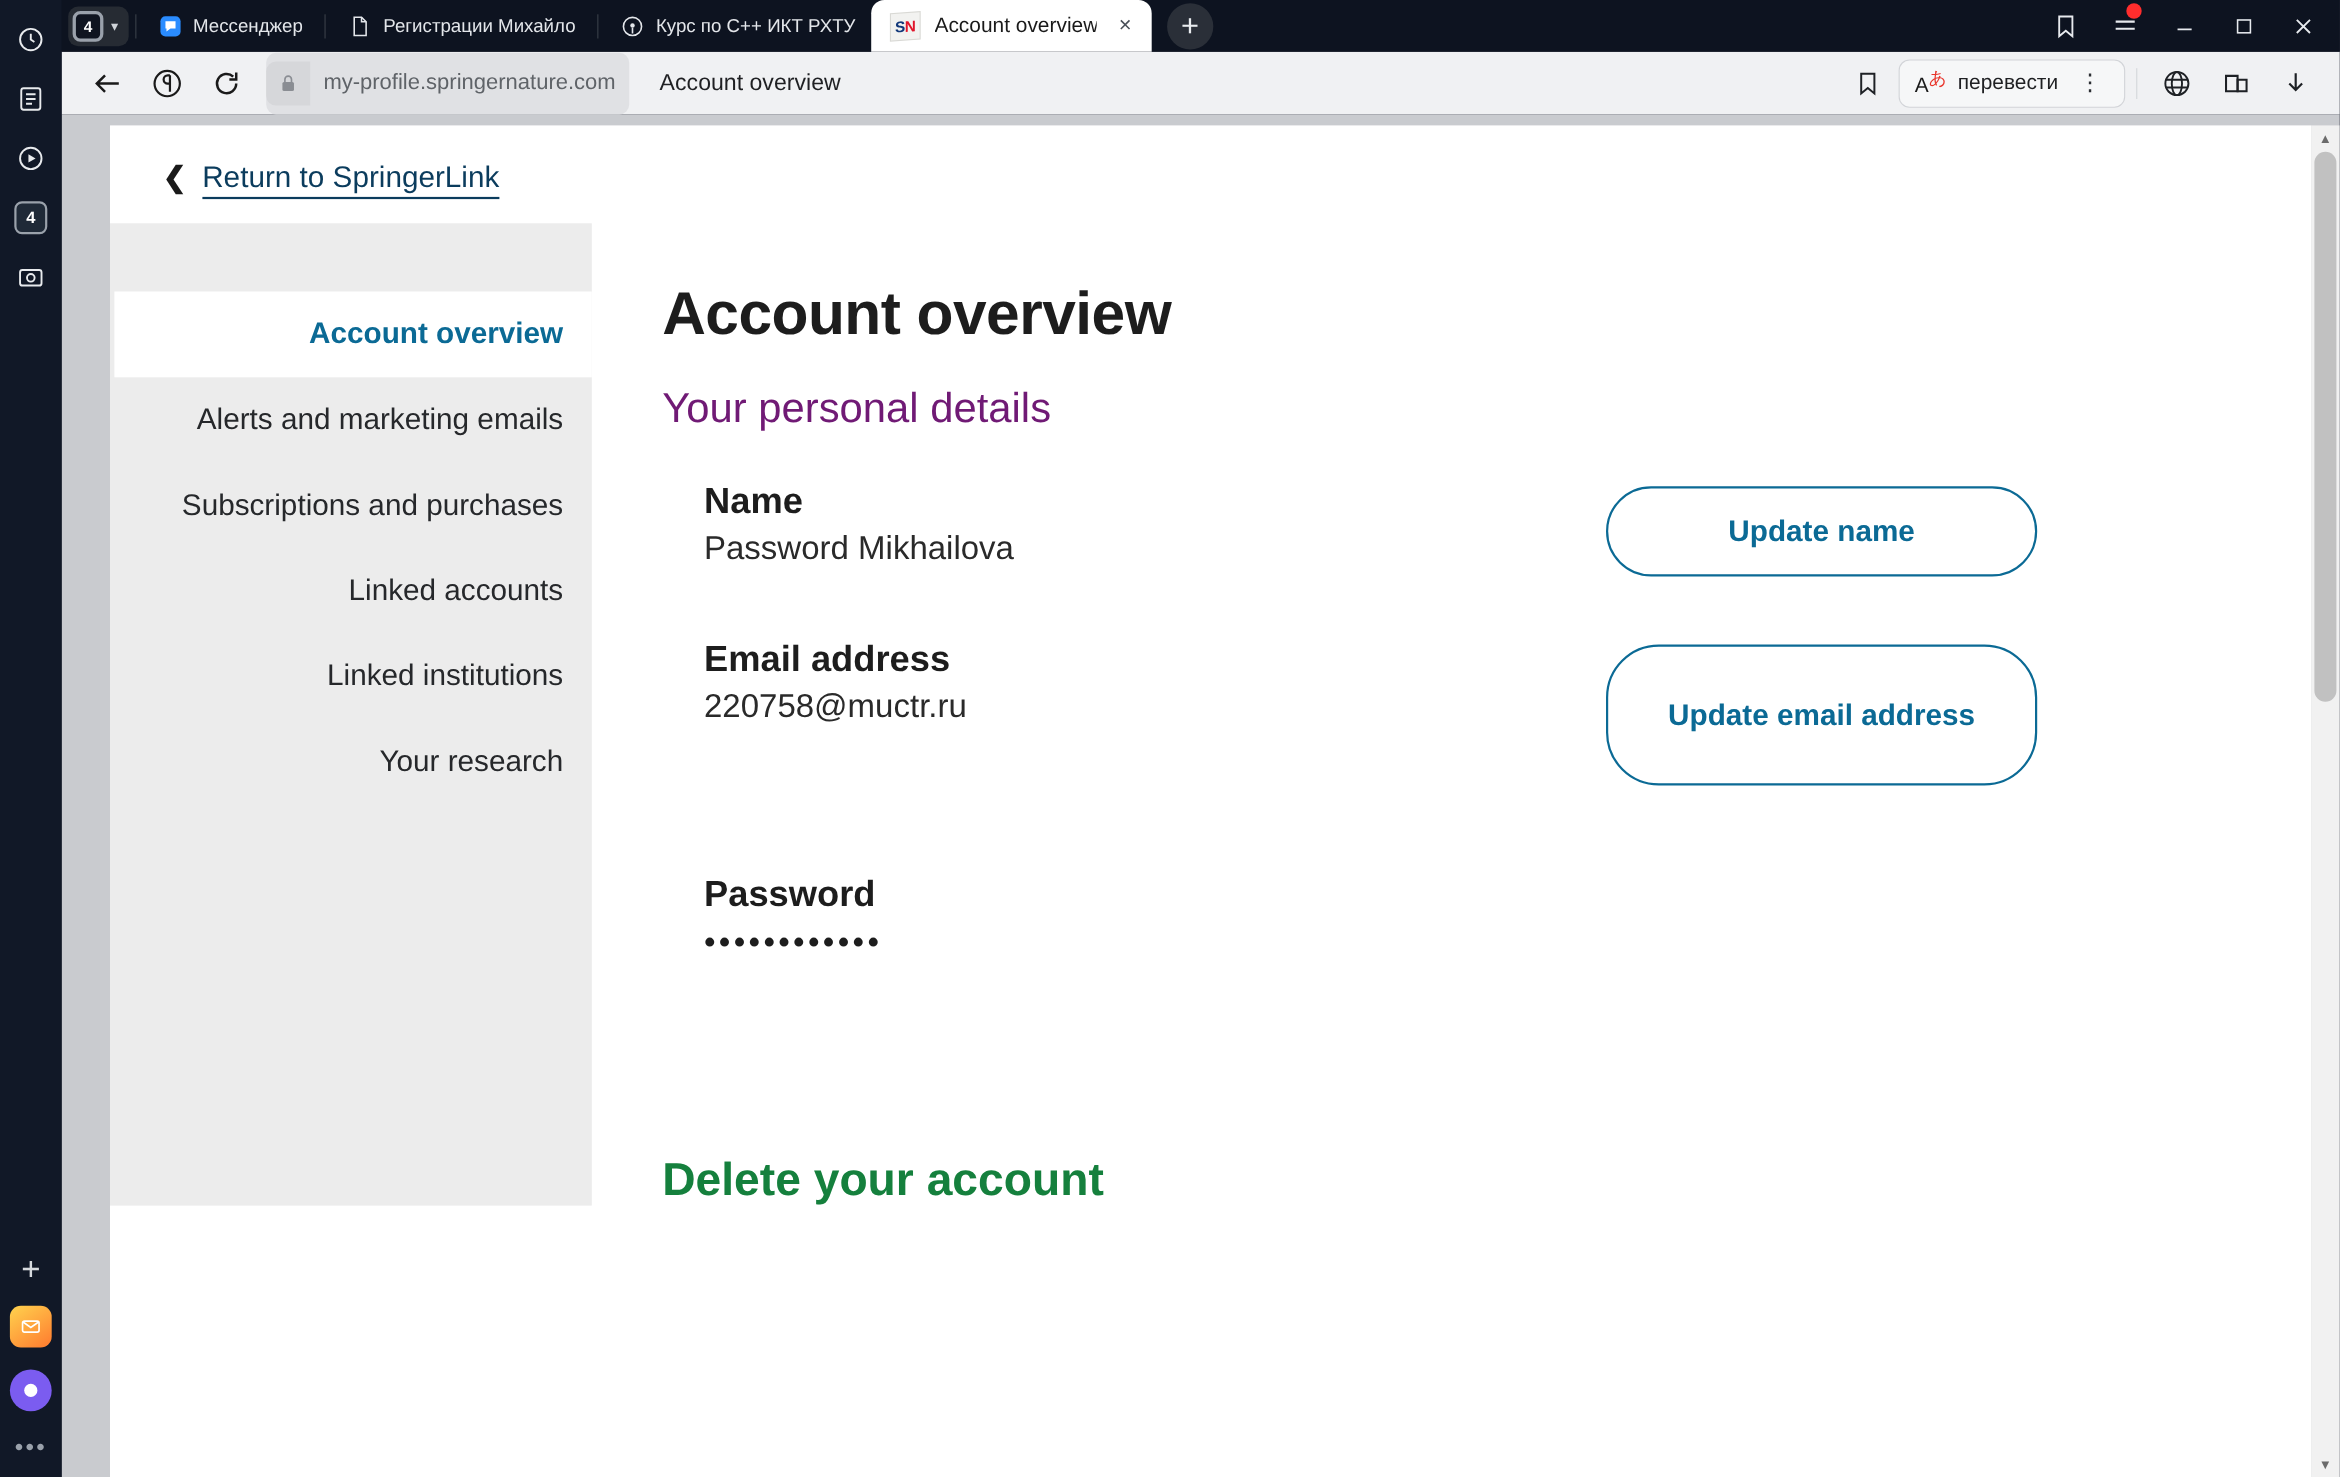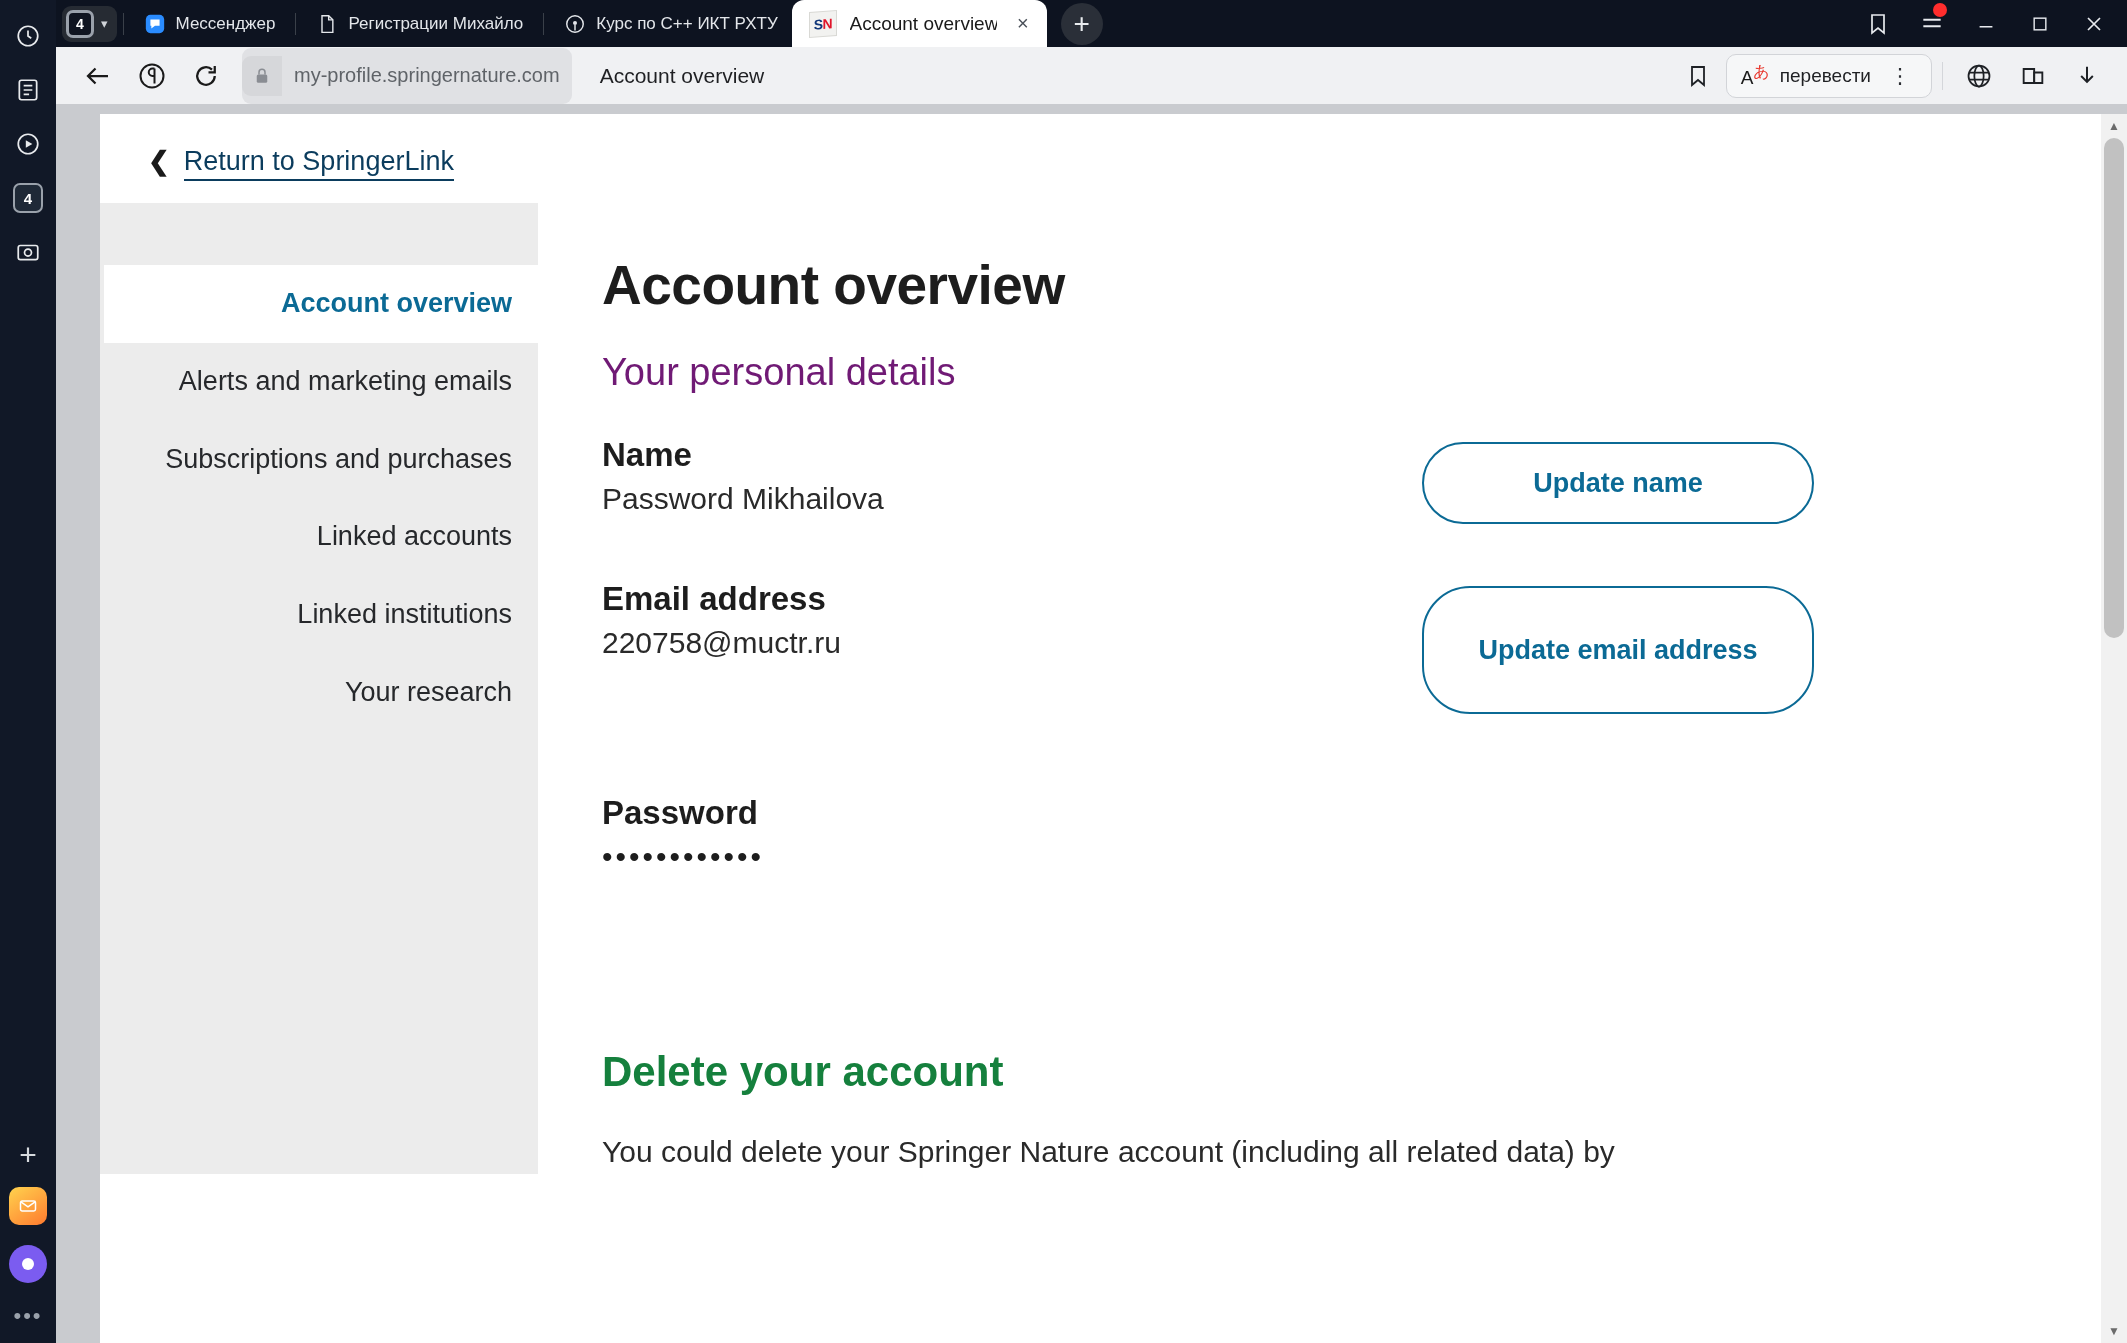--- a/index.html
+++ b/index.html
@@ -195,21 +195,21 @@
     position: relative;
   }
   h1.page-h1 {
     font-size: 55px; font-weight: 800; color: #1d1d1d;
     letter-spacing: -0.5px; margin-bottom: 34px;
   }
   h2.section-h2 {
     font-size: 38px; font-weight: 400; color: #701a75; margin-bottom: 42px;
   }
   .field-row { display: flex; align-items: flex-start; margin-bottom: 8px; }
-  .field-col { width: 820px; flex: none; }
+  .field-col { width: 820px; flex: none; margin-left: 38px; }
   .field-label { font-size: 33px; font-weight: 800; color: #1d1d1d; margin-bottom: 8px; }
   .field-value { font-size: 30px; color: #2a2a2a; }
   .field-value.dots { font-size: 30px; letter-spacing: 3px; color: #1d1d1d; }
   .btn-col { width: 392px; flex: none; padding-top: 6px; }
   .btn-pill {
     display: flex; align-items: center; justify-content: center;
     width: 392px; min-height: 82px; padding: 14px 10px;
     border: 2px solid #0b6a95; border-radius: 48px;
     color: #0b6a95; font-size: 27px; font-weight: bold;
     background: #fff; text-align: center; line-height: 1.22;
@@ -468,21 +468,20 @@
         <div class="field-row">
           <div class="field-col">
             <div class="field-label">Password</div>
             <div class="field-value dots">••••••••••••</div>
           </div>
         </div>
 
         <div style="height:118px"></div>
 
         <h2 class="delete-h2">Delete your account</h2>
-        <p class="delete-body">You could delete your Springer Nature account (including all related data) by</p>
       </main>
     </div>
   </div>
 
   <div id="scrollbar-track">
     <div class="sb-arrow" style="top:0">▲</div>
     <div id="scrollbar-thumb"></div>
     <div class="sb-arrow" style="bottom:0">▼</div>
   </div>
 </div>

